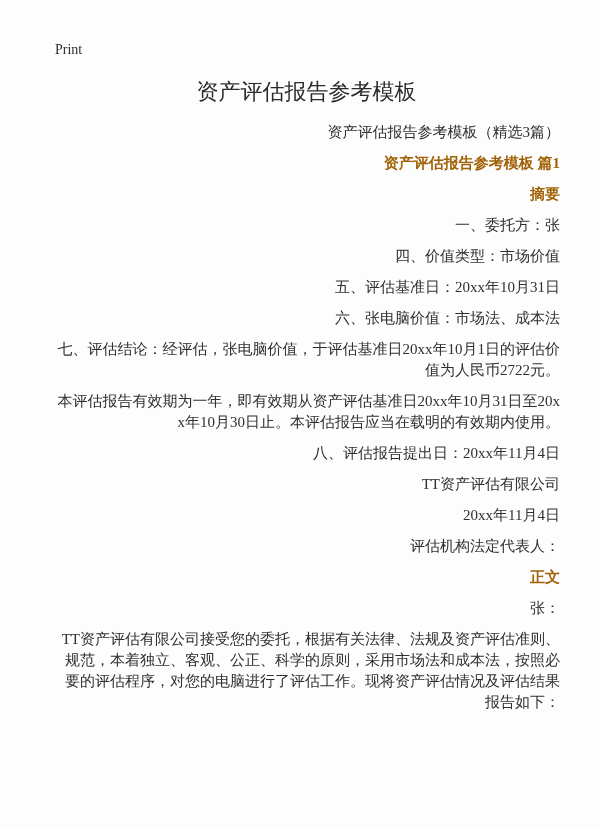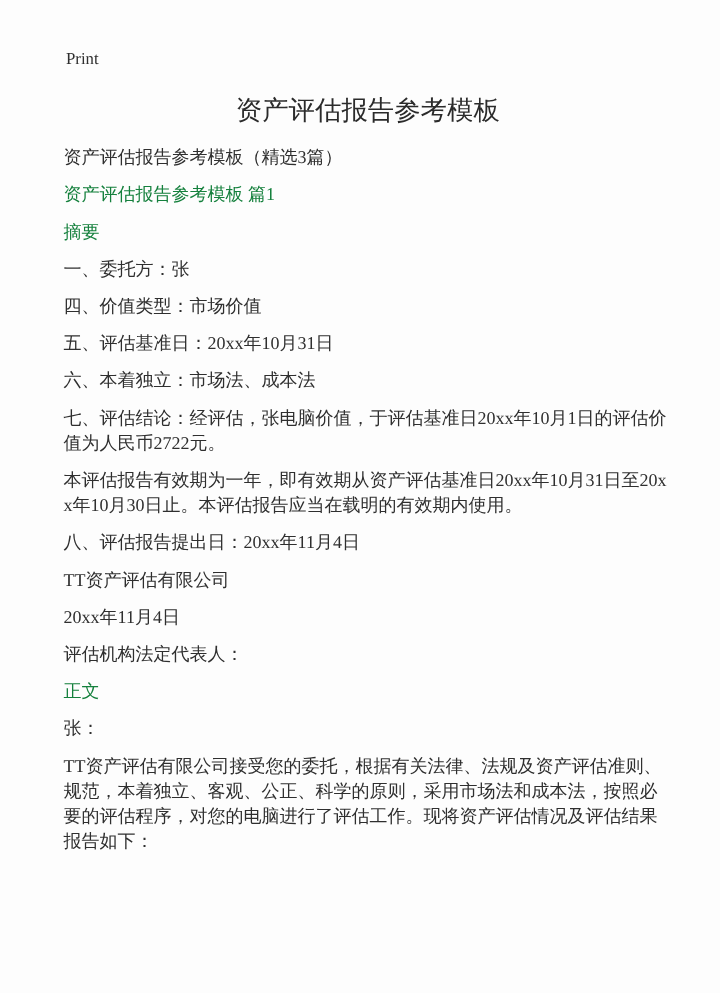--- a/index.html
+++ b/index.html
@@ -34,45 +34,46 @@
     text-align: center;
     margin: 8px 0 16px 0;
     color: #2b2b2b;
   }
   .para {
     font-size: 15px;
     line-height: 21px;
     margin: 0 0 10px 0;
     font-weight: normal;
     word-break: break-all;
+    text-align: right;
   }
   .bold {
-    font-weight: normal;
-    color: #15803d;
+    font-weight: bold;
+    color: #a16207;
   }
 </style>
 </head>
 <body>
 
 <div class="page">
 
   <a class="print-link">Print</a>
 
   <h1 class="doc-title">资产评估报告参考模板</h1>
 
   <p class="para">资产评估报告参考模板（精选3篇）</p>
 
   <p class="para bold">资产评估报告参考模板 篇1</p>
 
   <p class="para bold">摘要</p>
 
   <p class="para">一、委托方：张</p>
   <p class="para">四、价值类型：市场价值</p>
   <p class="para">五、评估基准日：20xx年10月31日</p>
-  <p class="para">六、本着独立：市场法、成本法</p>
+  <p class="para">六、张电脑价值：市场法、成本法</p>
   <p class="para">七、评估结论：经评估，张电脑价值，于评估基准日20xx年10月1日的评估价值为人民币2722元。</p>
   <p class="para">本评估报告有效期为一年，即有效期从资产评估基准日20xx年10月31日至20xx年10月30日止。本评估报告应当在载明的有效期内使用。</p>
   <p class="para">八、评估报告提出日：20xx年11月4日</p>
   <p class="para">TT资产评估有限公司</p>
   <p class="para">20xx年11月4日</p>
   <p class="para">评估机构法定代表人：</p>
 
   <p class="para bold">正文</p>
 
   <p class="para">张：</p>

